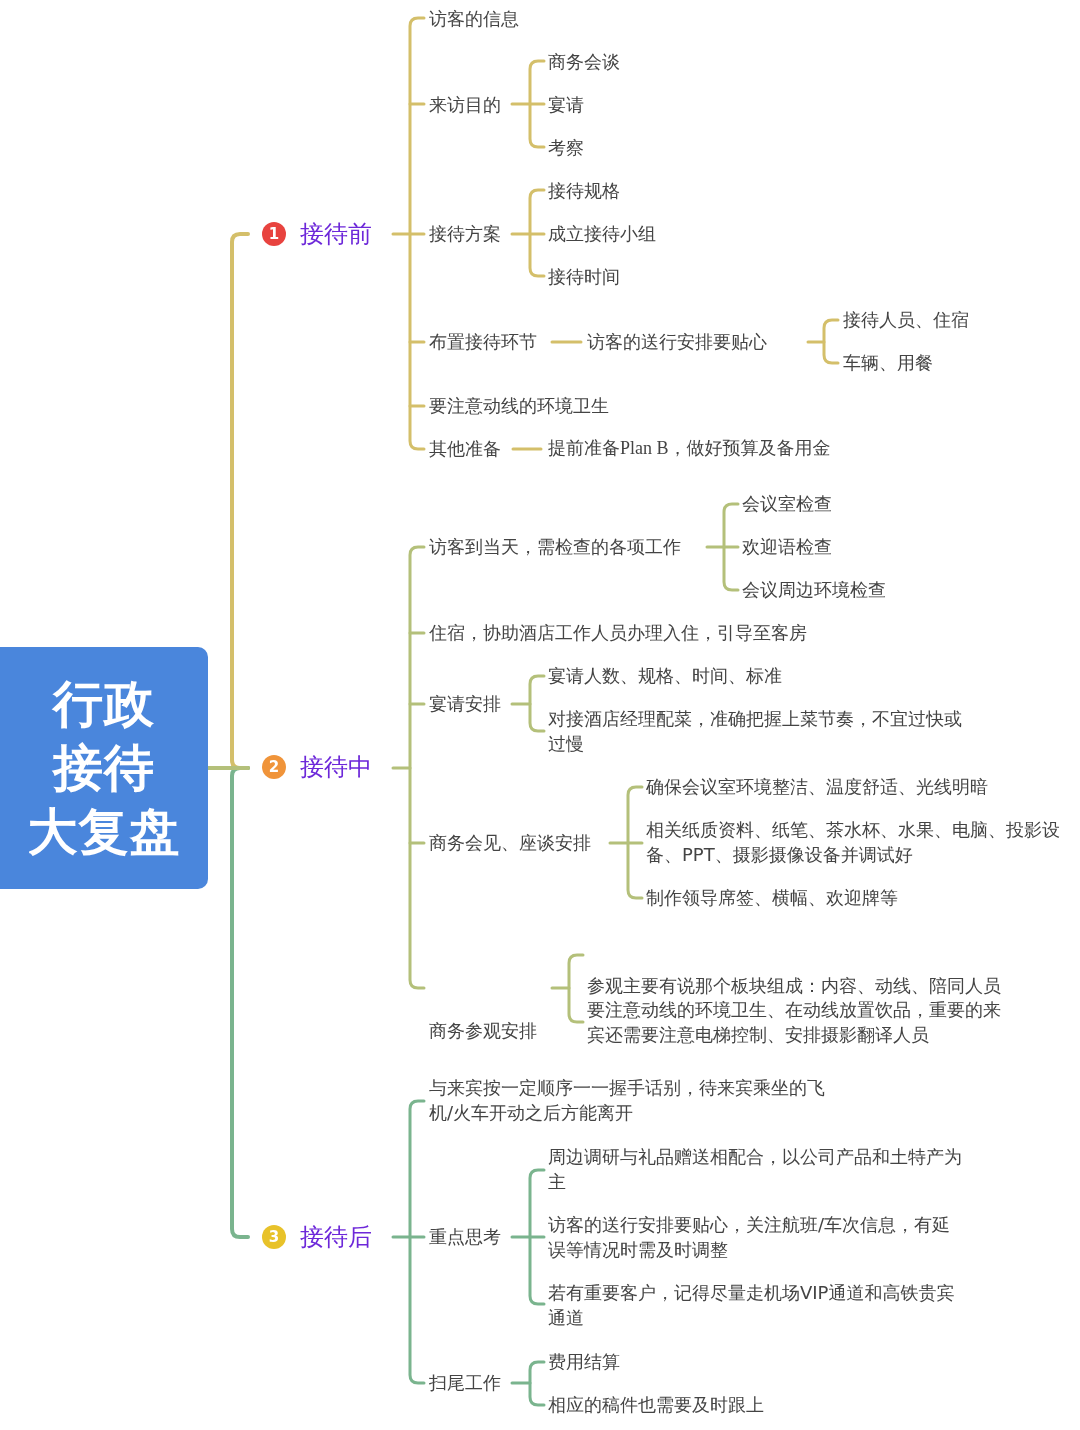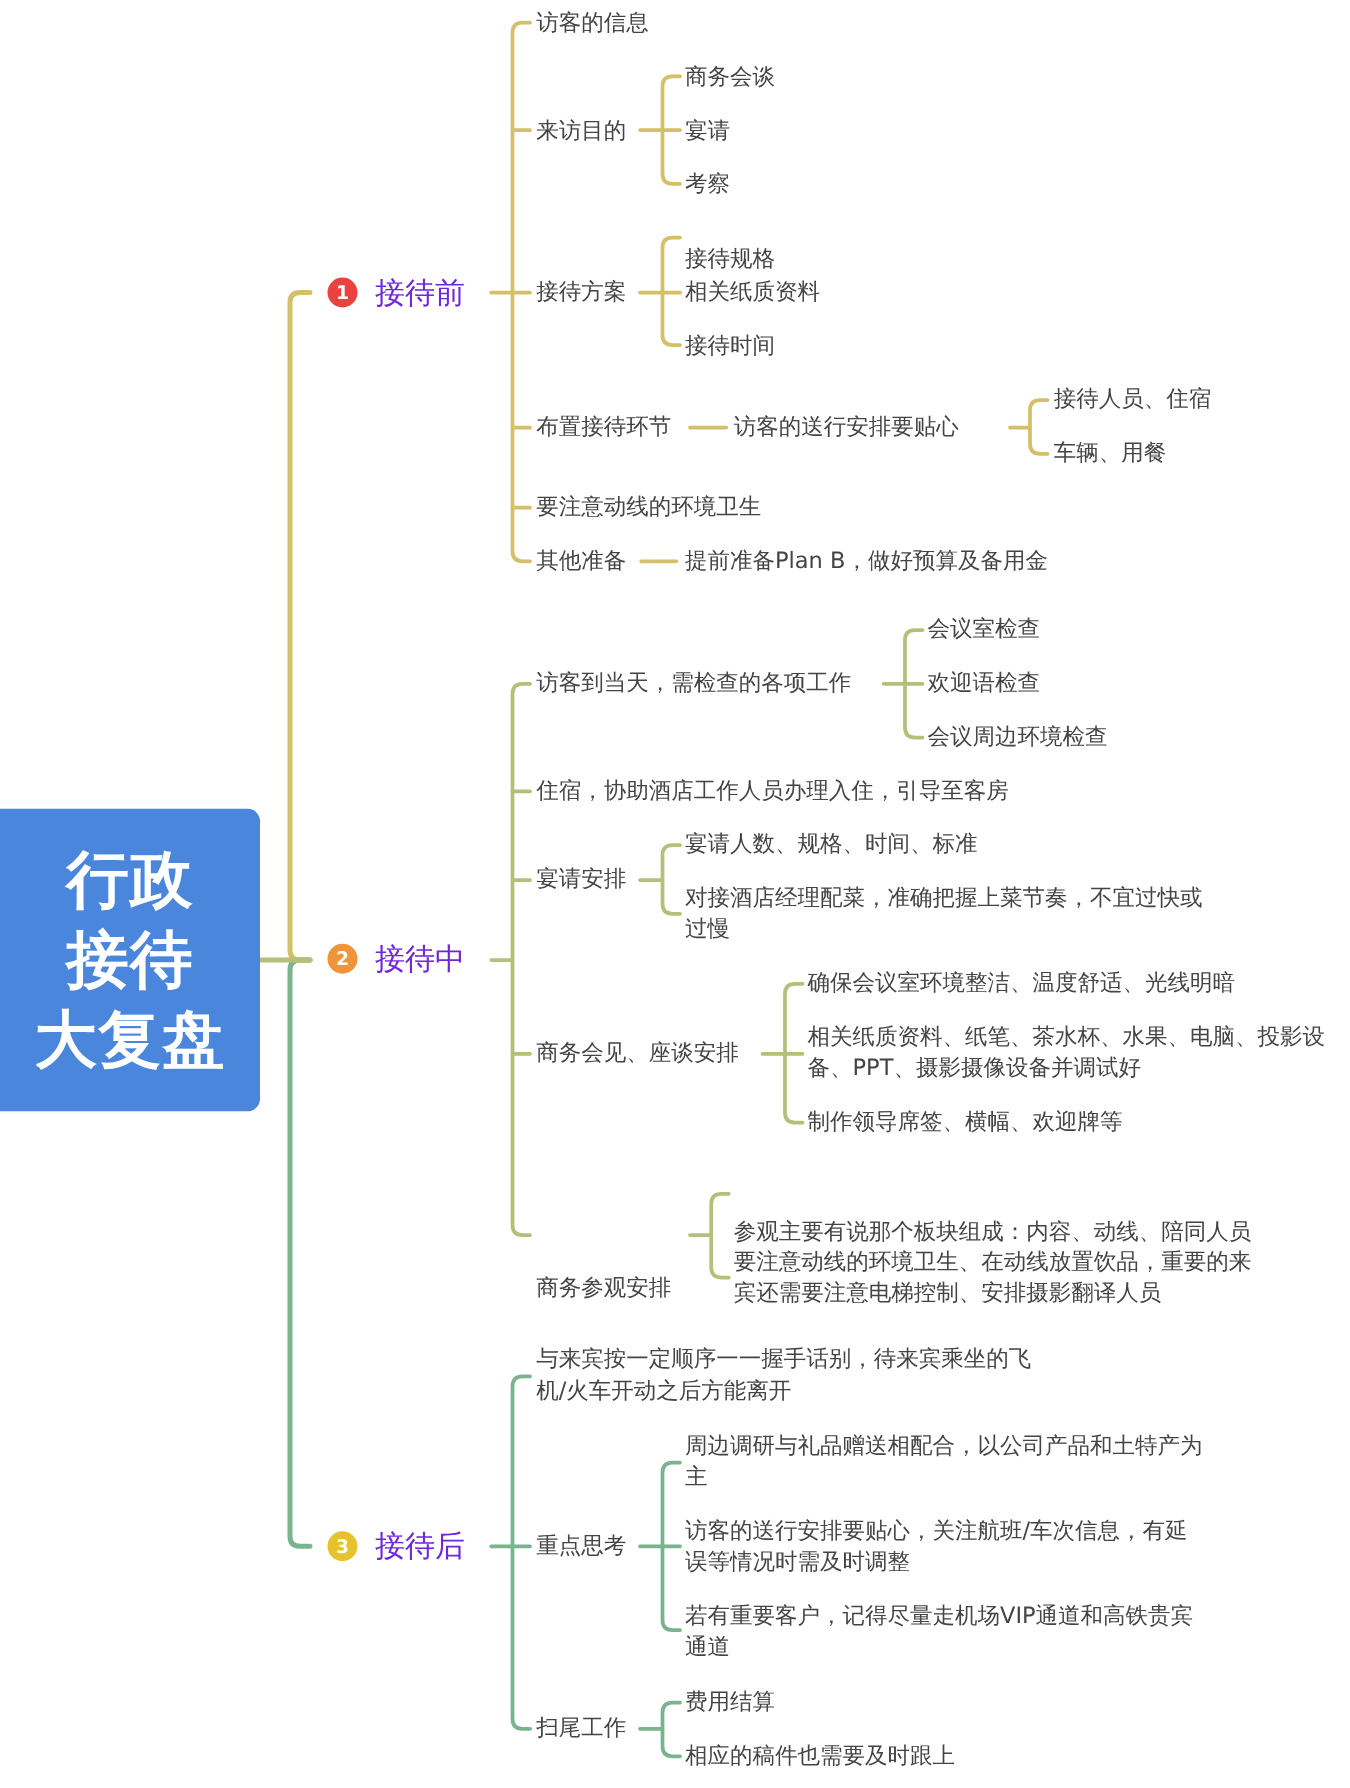--- a/index.html
+++ b/index.html
@@ -92,32 +92,32 @@
     <span class="label">接待后</span>
   </div>
 
   <div class="node" style="left:429px; top:6px;">访客的信息</div>
   <div class="node" style="left:429px; top:92px;">来访目的</div>
   <div class="node" style="left:548px; top:49px;">商务会谈</div>
   <div class="node" style="left:548px; top:92px;">宴请</div>
   <div class="node" style="left:548px; top:135px;">考察</div>
 
   <div class="node" style="left:429px; top:221px;">接待方案</div>
-  <div class="node" style="left:548px; top:178px;margin-top:17px;">接待规格</div>
-  <div class="node" style="left:548px; top:221px;">相关纸质资料</div>
+  <div class="node" style="left:548px; top:178px;">接待规格</div>
+  <div class="node" style="left:548px; top:221px;">成立接待小组</div>
   <div class="node" style="left:548px; top:264px;">接待时间</div>
 
   <div class="node" style="left:429px; top:329px;">布置接待环节</div>
   <div class="node" style="left:587px; top:329px;">访客的送行安排要贴心</div>
   <div class="node" style="left:843px; top:307px;">接待人员、住宿</div>
   <div class="node" style="left:843px; top:350px;">车辆、用餐</div>
 
   <div class="node" style="left:429px; top:393px;">要注意动线的环境卫生</div>
   <div class="node" style="left:429px; top:436px;">其他准备</div>
-  <div class="node" style="left:548px; top:436px;">提前准备Plan B，做好预算及备用金</div>
+  <div class="node" style="left:548px; top:436px;font-family:Liberation Serif, serif;">提前准备Plan B，做好预算及备用金</div>
 
   <div class="node" style="left:429px; top:534px;">访客到当天，需检查的各项工作</div>
   <div class="node" style="left:742px; top:491px;">会议室检查</div>
   <div class="node" style="left:742px; top:534px;">欢迎语检查</div>
   <div class="node" style="left:742px; top:577px;">会议周边环境检查</div>
 
   <div class="node" style="left:429px; top:620px;">住宿，协助酒店工作人员办理入住，引导至客房</div>
 
   <div class="node" style="left:429px; top:691px;">宴请安排</div>
   <div class="node" style="left:548px; top:663px;">宴请人数、规格、时间、标准</div>

